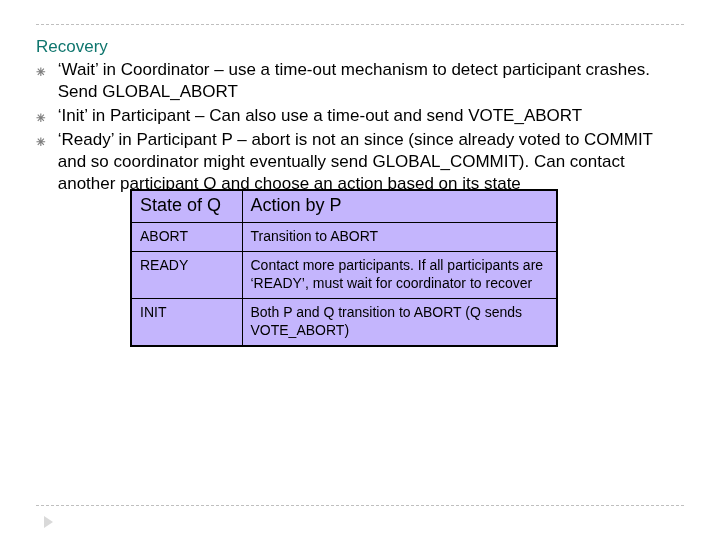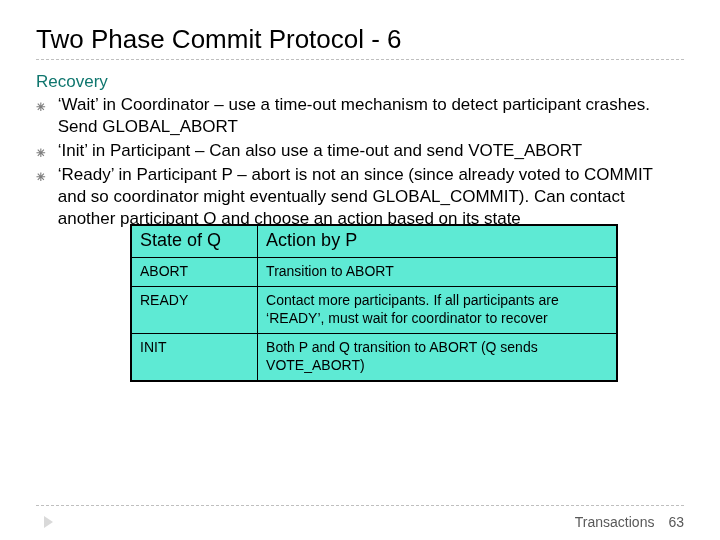--- a/index.html
+++ b/index.html
@@ -48,22 +48,22 @@
     color: #7f7f7f;
     font-size: 17px;
     margin-right: 12px;
     margin-top: 1px;
     flex-shrink: 0;
   }
   .bullet-text { flex: 1; }
   .tbl-wrap {
     margin-left: 94px;
     margin-top: -8px;
-    width: 488px;
-    background: #5eead4;
+    width: 428px;
+    background: #c4b5fd;
     border: 1.5px solid #000;
     position: relative;
     z-index: 2;
   }
   table {
     border-collapse: collapse;
     width: 100%;
   }
   th, td {
     border: 1px solid #000;
@@ -106,21 +106,20 @@
     width: 0; height: 0;
     border-top: 6px solid transparent;
     border-bottom: 6px solid transparent;
     border-left: 9px solid #d9d9d9;
   }
 </style>
 </head>
 <body>
 
 <div class="slide">
-  <h1 class="title">Two Phase Commit Protocol - 6</h1>
   <hr class="title-rule">
 
   <div class="subhead">Recovery</div>
 
   <ul class="bullets">
     <li>
       <span class="bullet-glyph">⁕</span>
       <span class="bullet-text">‘Wait’ in Coordinator – use a time-out mechanism to detect participant crashes.  Send GLOBAL_ABORT</span>
     </li>
     <li>
@@ -153,17 +152,13 @@
         <tr>
           <td>INIT</td>
           <td>Both P and Q transition to ABORT (Q sends VOTE_ABORT)</td>
         </tr>
       </tbody>
     </table>
   </div>
 
   <hr class="footer-rule">
   <div class="footer-arrow"></div>
-  <div class="footer">
-    <span>Transactions</span>
-    <span>63</span>
-  </div>
 </div>
 
 </body></html>

